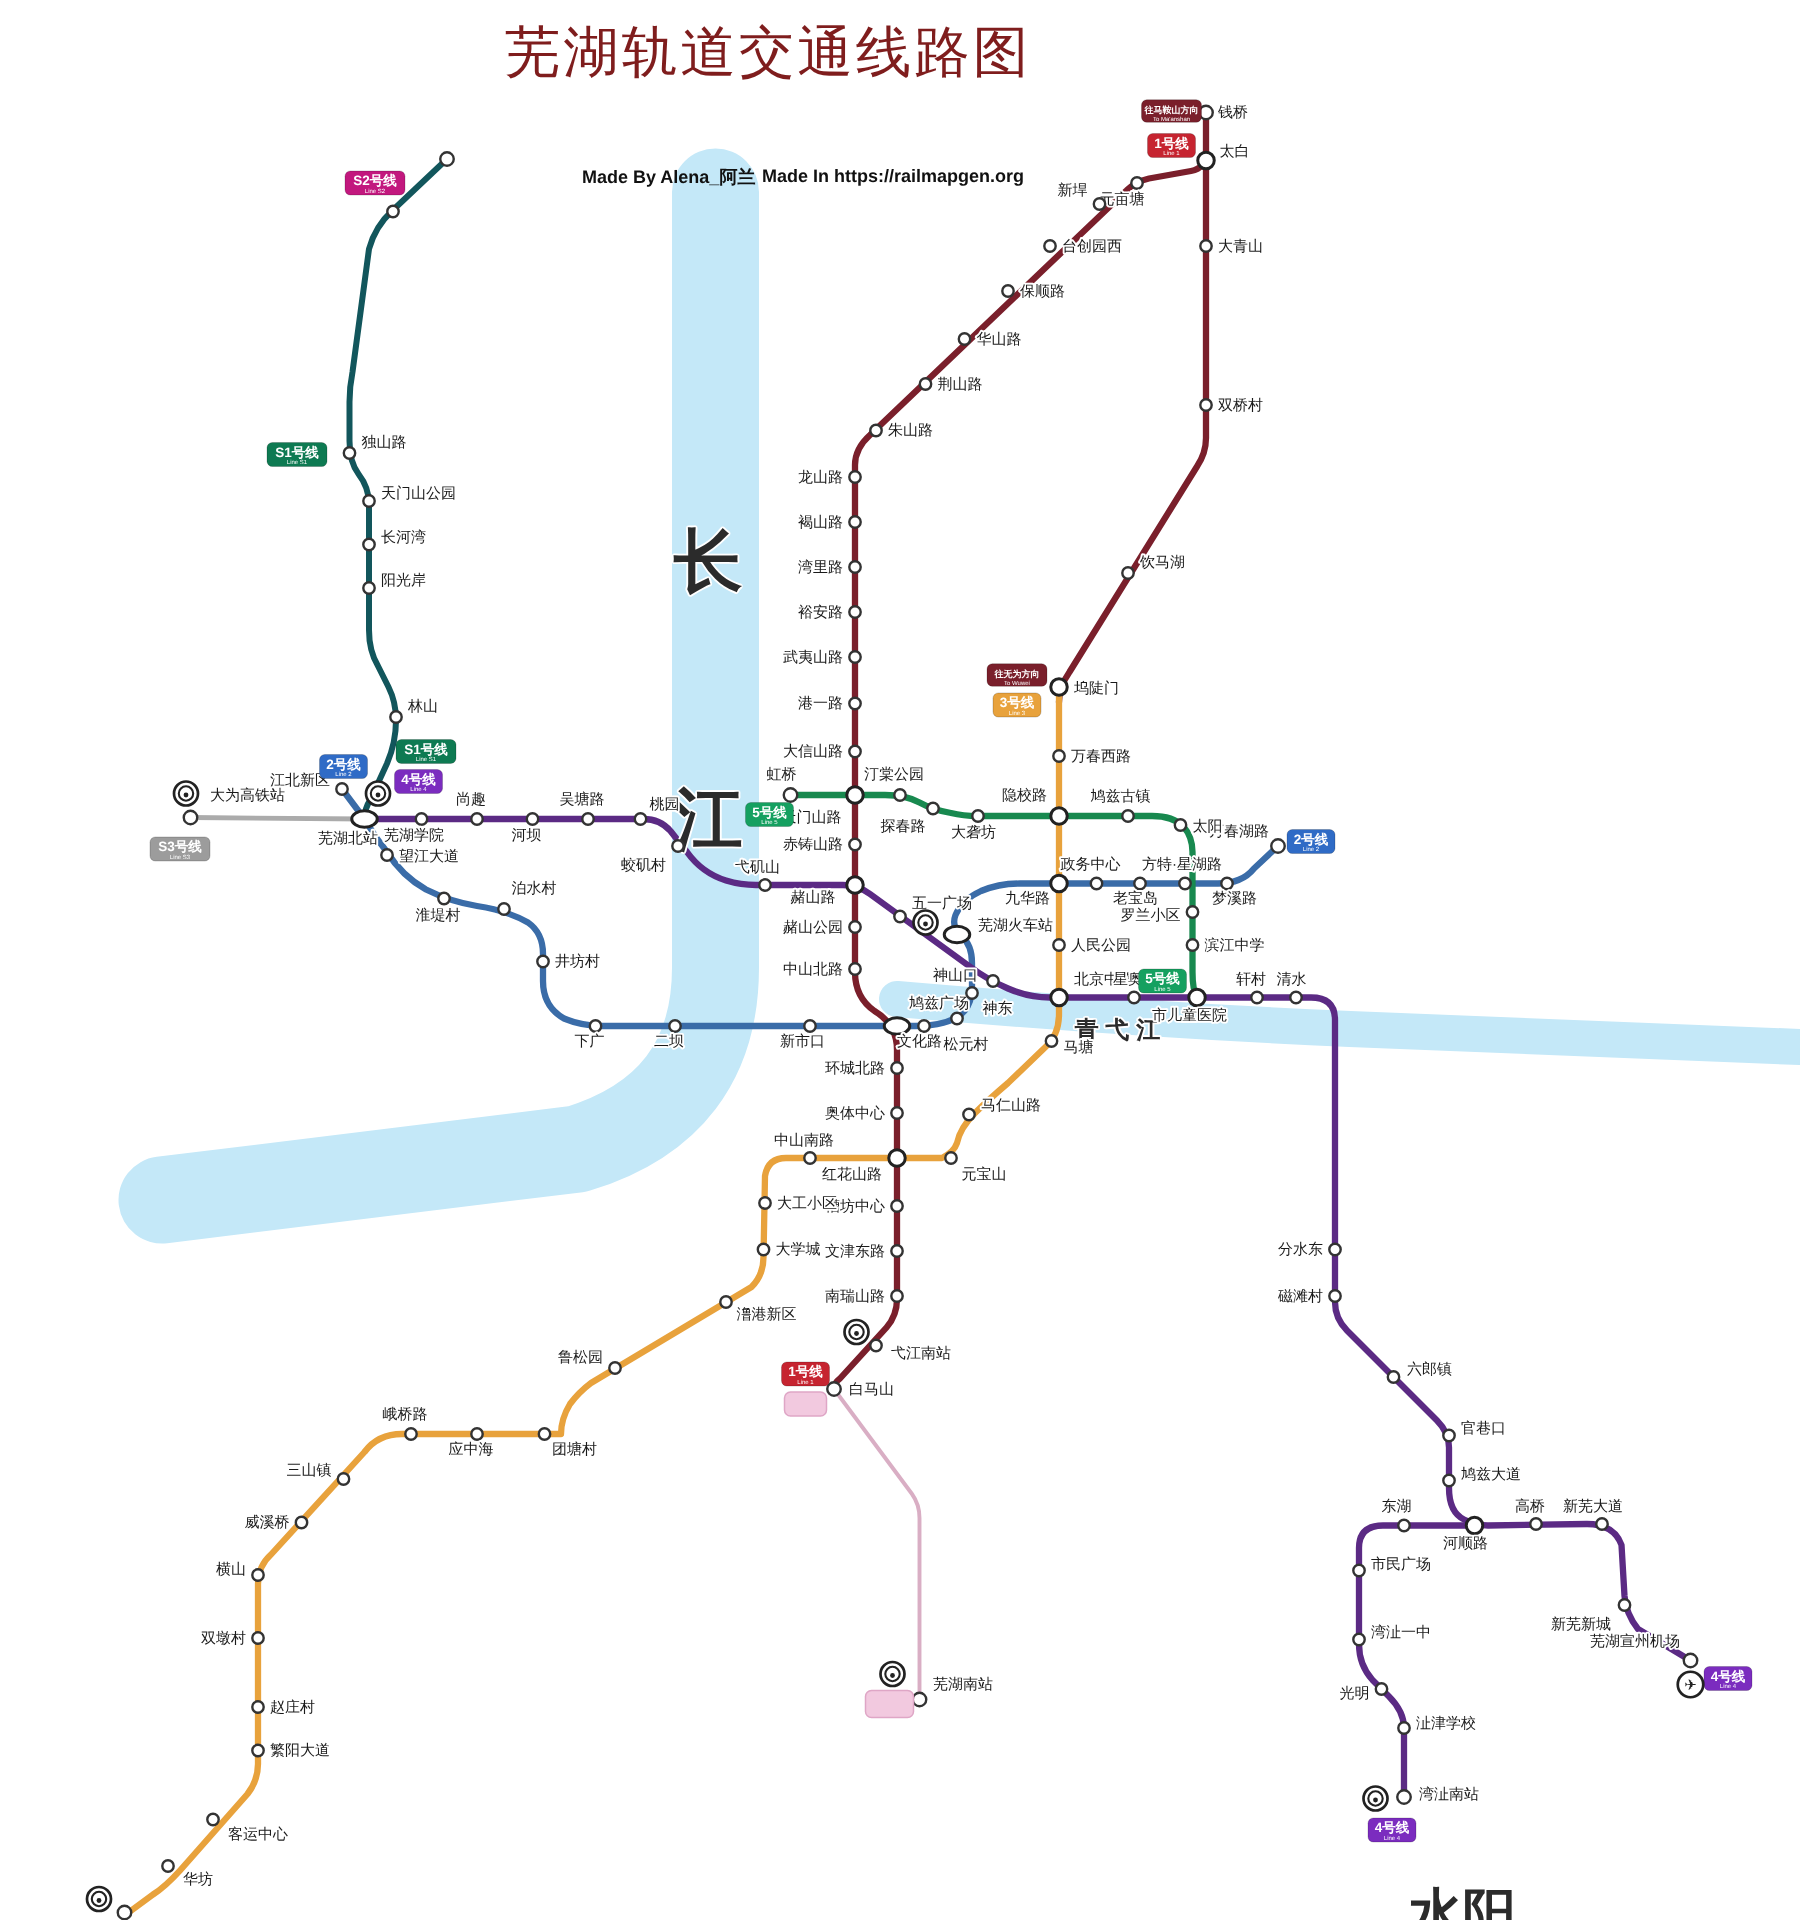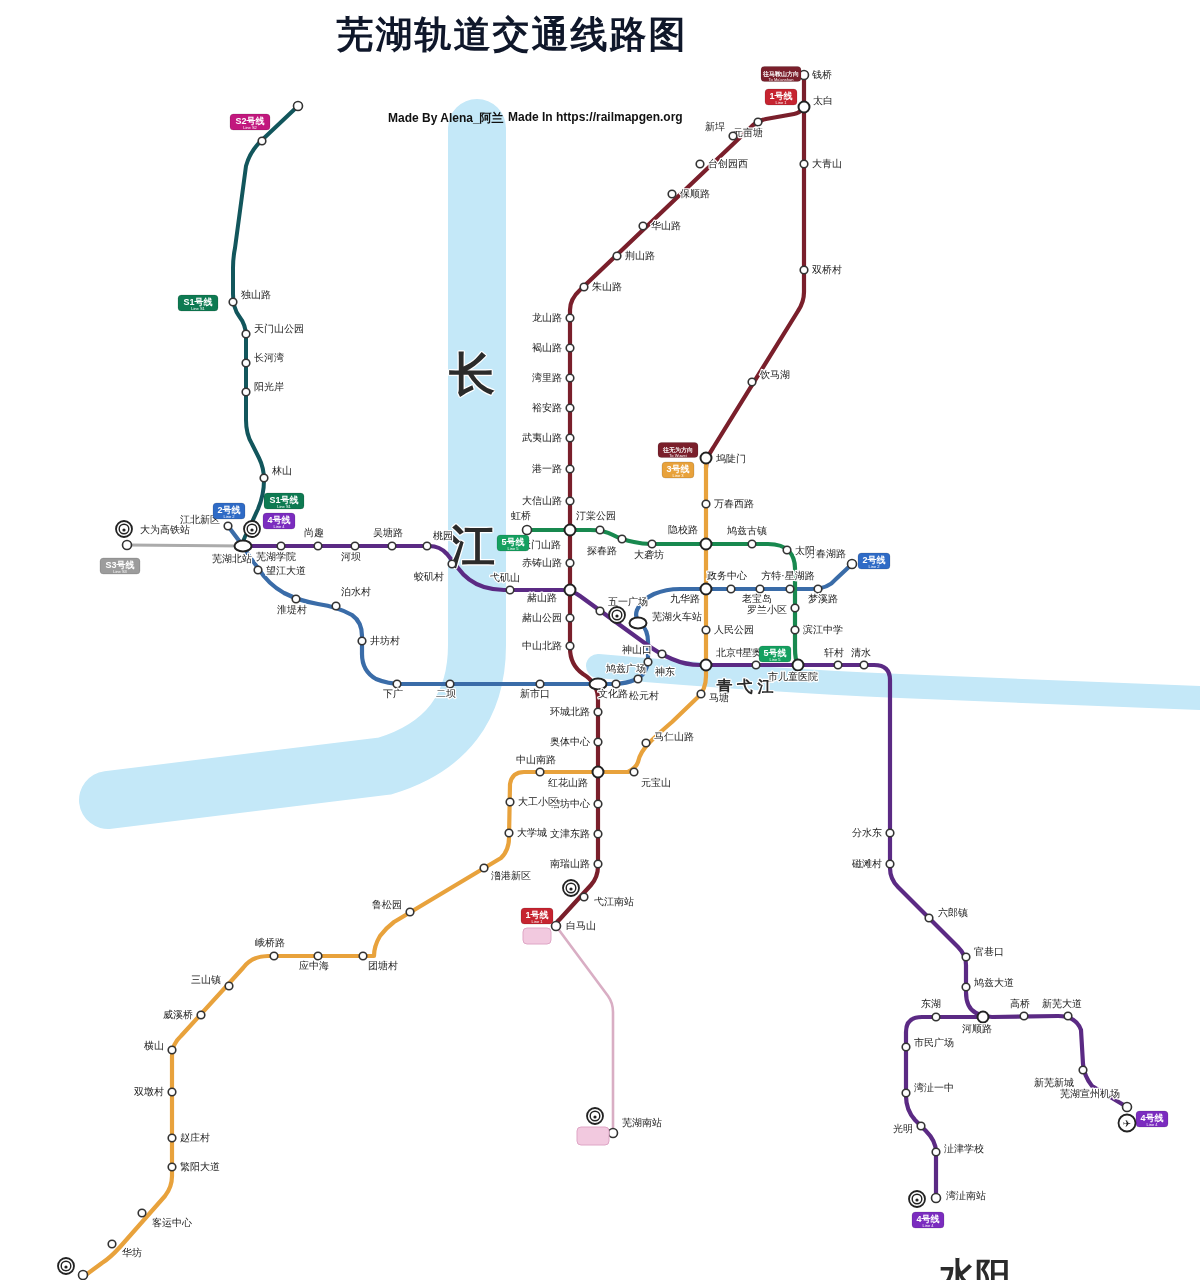--- a/index.html
+++ b/index.html
@@ -1,20 +1,20 @@
 <!DOCTYPE html>
 <html><head>
 <meta charset="utf-8">
 <style>
   html,body{margin:0;padding:0;background:#ffffff;}
   #stage{position:relative;width:1200px;height:1280px;background:#fff;overflow:hidden;
          font-family:"Liberation Sans",sans-serif;}
   #map{position:absolute;left:0;top:0;}
   .titleblock{position:absolute;left:0;top:14px;width:1024px;text-align:center;pointer-events:none;}
-  .t1{font-size:37px;font-weight:bold;color:#0f172a;letter-spacing:2px;line-height:1.15;}
+  .t1{font-size:37px;font-weight:normal;color:#7f1d1d;letter-spacing:2px;line-height:1.15;}
   .t2{font-size:36px;font-weight:bold;color:#0a0a0a;letter-spacing:1px;line-height:1.15;}
   .credits{position:absolute;top:110px;left:0;width:1024px;pointer-events:none;}
   .credL{position:absolute;left:352px;top:0;font-size:12px;font-weight:bold;color:#111;padding-left:36px;}
   .credR{position:absolute;left:508px;top:0;font-size:12px;font-weight:bold;color:#111;}
   svg text{font-family:"Liberation Sans",sans-serif;}
 </style>
 </head>
 <body>
 
 <div id="stage">

